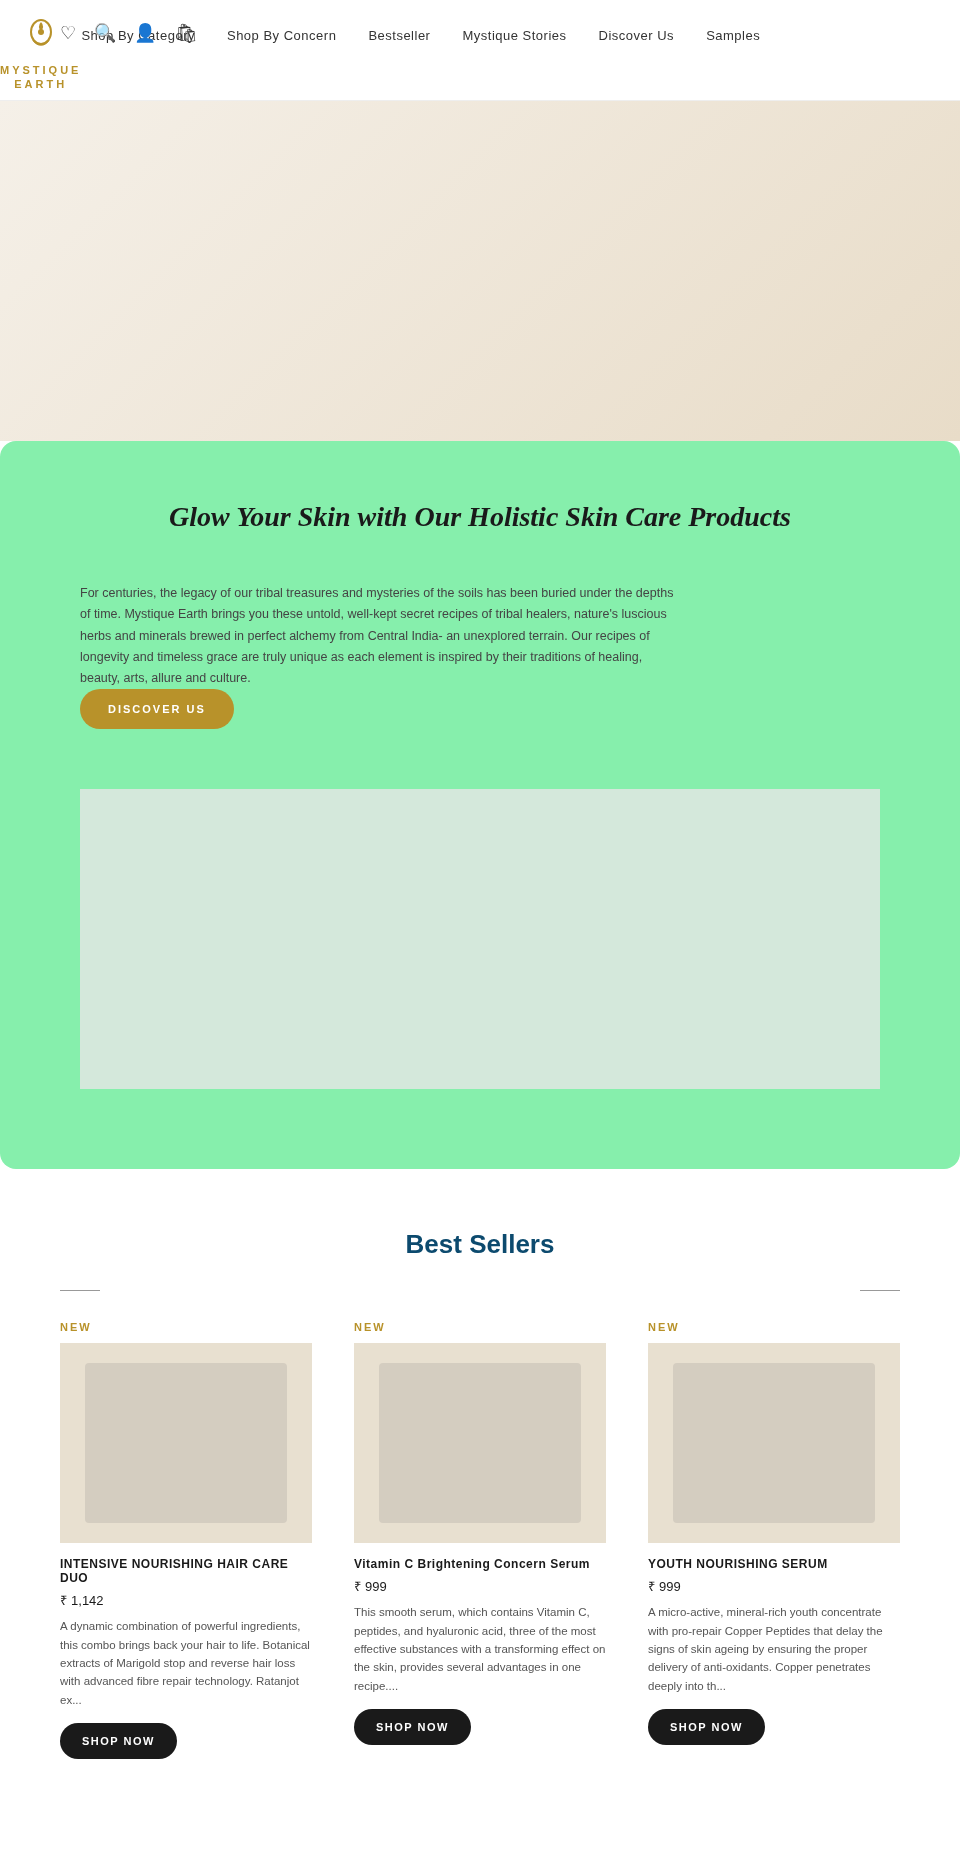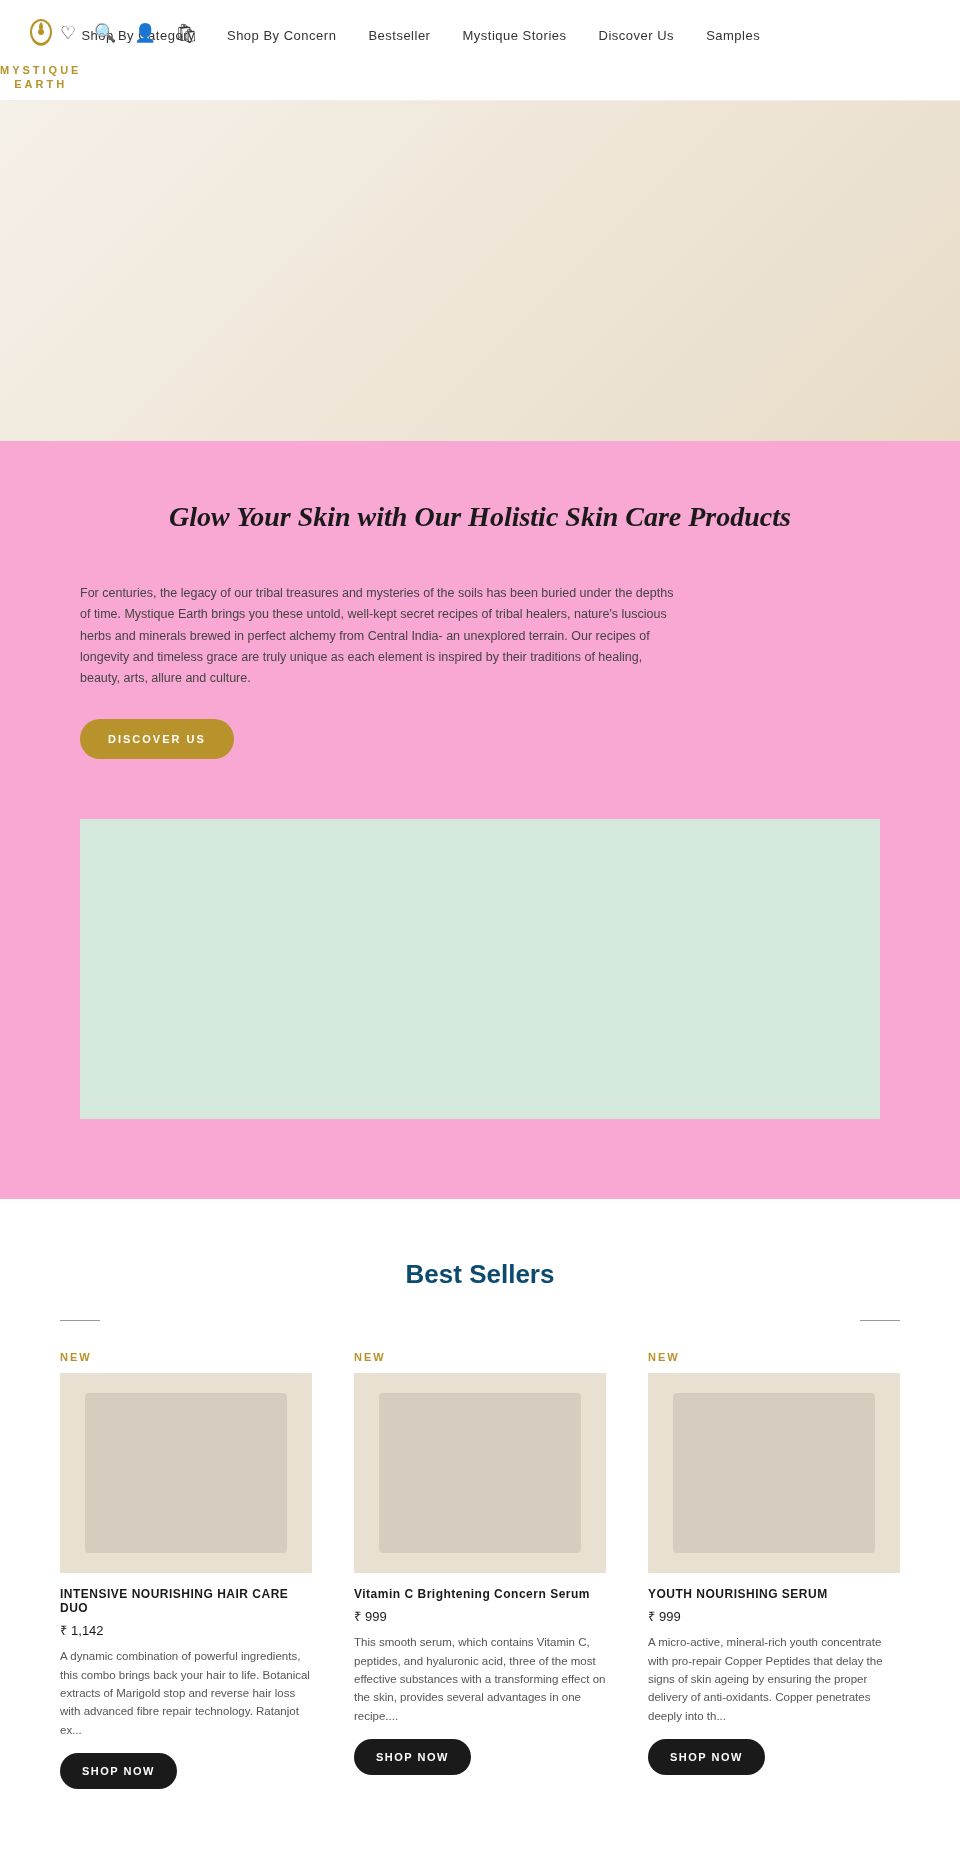--- a/index.html
+++ b/index.html
@@ -12,25 +12,25 @@
     .logo-text { font-size: 11px; letter-spacing: 3px; color: #b8922a; font-family: sans-serif; font-weight: 600; margin-top: 2px; }
     .header-icons { position: absolute; top: 22px; left: 60px; display: flex; gap: 18px; }
     .header-icons span { font-size: 18px; color: #333; cursor: pointer; }
     .nav { display: flex; gap: 32px; padding: 10px 0 10px; }
     .nav a { font-size: 13px; color: #333; text-decoration: none; font-family: sans-serif; letter-spacing: 0.5px; }
 
     
     .hero-banner { width: 100%; height: 340px; background: linear-gradient(135deg, #f5f0e8 0%, #e8dcc8 100%); display: flex; align-items: center; justify-content: center; }
 
     
-    .green-section { background: #f9a8d4; padding: 60px 80px 80px; }
+    .green-section { background: #86efac; padding: 60px 80px 80px; border-radius: 16px; }
     .green-section h1 { font-size: 28px; font-style: italic; font-weight: 700; color: #1a1a1a; text-align: center; margin-bottom: 50px; font-family: Georgia, serif; }
     .green-content { max-width: 600px; }
     .green-content h2 { font-size: 22px; font-weight: 700; color: #1a1a1a; margin-bottom: 20px; font-family: sans-serif; }
-    .green-content p { font-size: 12.5px; color: #444; line-height: 1.7; margin-bottom: 30px; font-family: sans-serif; }
+    .green-content p { font-size: 12.5px; color: #444; line-height: 1.7; font-family: sans-serif; }
     .discover-btn { background: #b8922a; color: #fff; border: none; border-radius: 30px; padding: 14px 28px; font-size: 11px; letter-spacing: 2px; cursor: pointer; font-family: sans-serif; font-weight: 600; }
 
     
     .green-image-placeholder { width: 100%; height: 300px; background: #d4e8db; margin-top: 60px; }
 
     
     .bestsellers { padding: 60px 60px 40px; }
     .bestsellers h2 { font-size: 26px; font-weight: 700; color: #0c4a6e; text-align: center; margin-bottom: 30px; font-family: sans-serif; }
     .products-grid { display: flex; gap: 42px; justify-content: center; }
     .product-card { flex: 1; max-width: 260px; }

